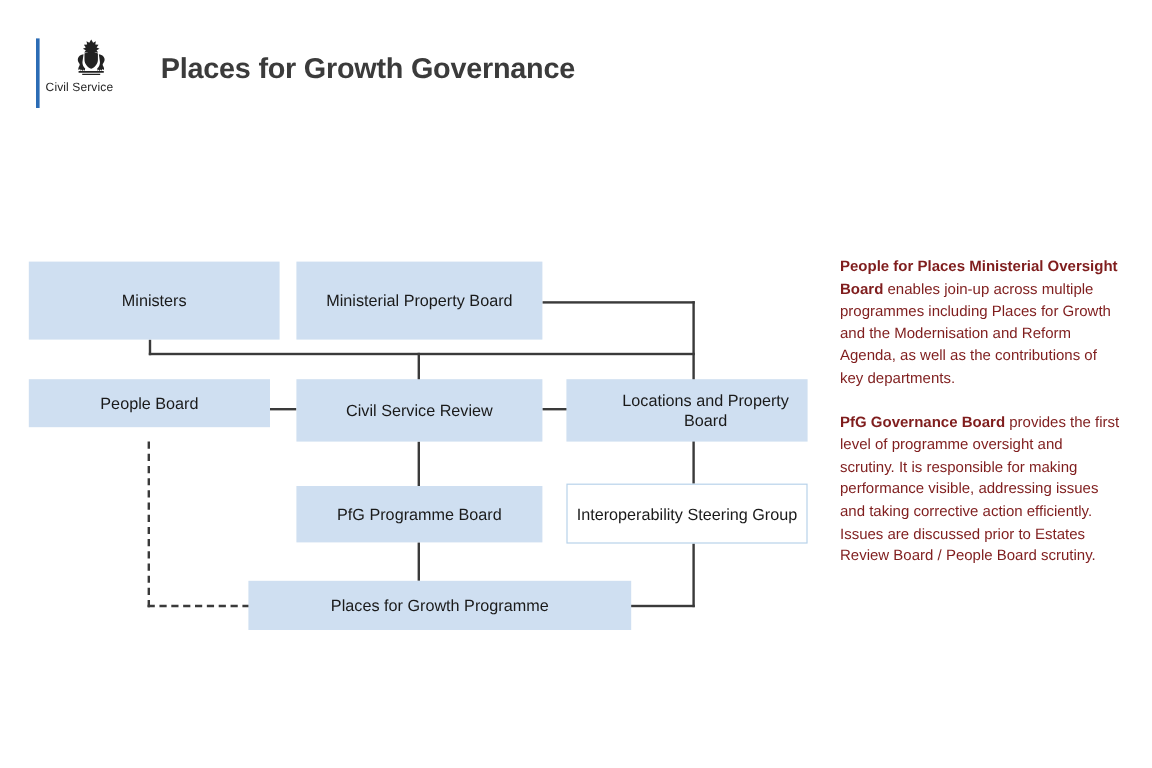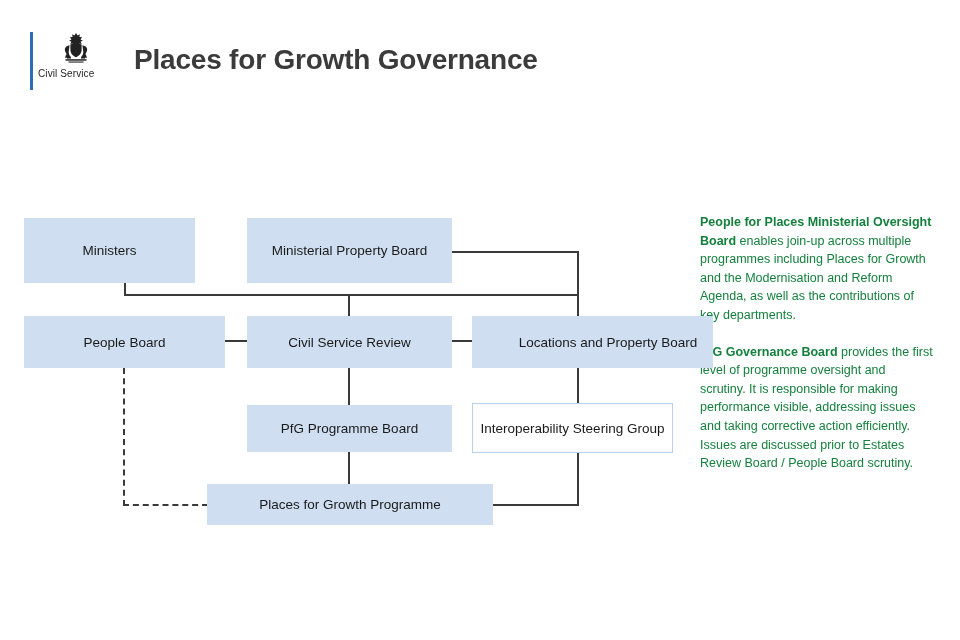--- a/index.html
+++ b/index.html
@@ -42,21 +42,21 @@
     position: absolute;
     left: 8px; top: 36px;
     font-size: 10px;
     letter-spacing: .1px;
     color: #1f1f1f;
     white-space: nowrap;
   }
   .page-title {
     position: absolute;
     left: 134px; top: 44px;
-    font-size: 28px;
+    font-size: 24px;
     font-weight: bold;
     color: #3b3b3b;
     letter-spacing: -0.2px;
     white-space: nowrap;
   }
 
   
   .diagram {
     position: absolute;
     left: 0; top: 0;
@@ -75,28 +75,28 @@
     background: #cfdff1;
     padding: 2px 6px;
     z-index: 3;
   }
   .node.outline {
     background: #ffffff;
     border: 1px solid #b8d2ea;
   }
 
   
-  .n-ministers      { left: 24px;  top: 218px; width: 171px; height: 65px; }
+  .n-ministers      { left: 24px;  top: 218px; width: 209px; height: 65px; }
   .n-mob            { left: 247px; top: 218px; width: 205px; height: 65px; }
-  .n-people         { left: 24px;  top: 316px; width: 201px; height: 52px; }
+  .n-people         { left: 24px;  top: 316px; width: 201px; height: 40px; }
   .n-csb            { left: 247px; top: 316px; width: 205px; height: 52px; }
-  .n-locations      { left: 472px; top: 316px; width: 241px; height: 52px; padding-left: 37px; }
+  .n-locations      { left: 472px; top: 316px; width: 201px; height: 52px; padding-left: 37px; }
   .n-pfg-board      { left: 247px; top: 405px; width: 205px; height: 47px; }
   .n-interop        { left: 472px; top: 403px; width: 201px; height: 50px; }
-  .n-pfg-programme  { left: 207px; top: 484px; width: 286px; height: 41px; }
+  .n-pfg-programme  { left: 207px; top: 484px; width: 319px; height: 41px; }
 
   
   .conn {
     position: absolute;
     background: #3a3a3a;
     z-index: 1;
   }
   .conn.h { height: 2px; }
   .conn.v { width: 2px; }
 
@@ -139,21 +139,21 @@
 
   
   .notes {
     position: absolute;
     left: 700px; top: 213px;
     width: 234px;
   }
   .note-para {
     font-size: 12.5px;
     line-height: 18.6px;
-    color: #15803d;
+    color: #7f1d1d;
     margin: 0 0 18px 0;
   }
   .note-para b { font-weight: bold; }
 </style>
 </head>
 <body>
 
 <div class="header">
 
   <div class="logo-block">

